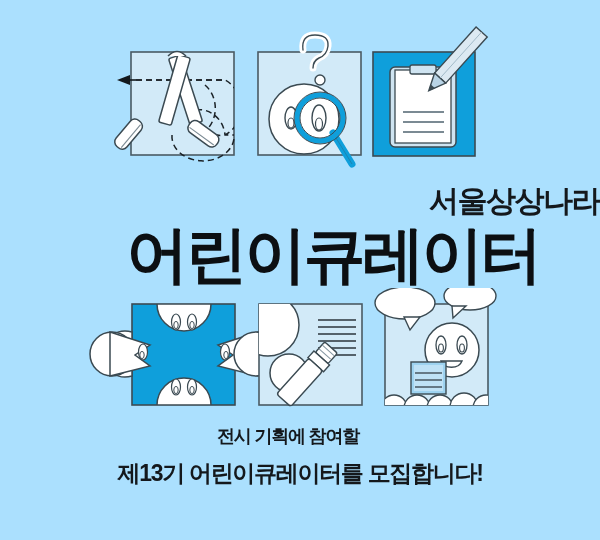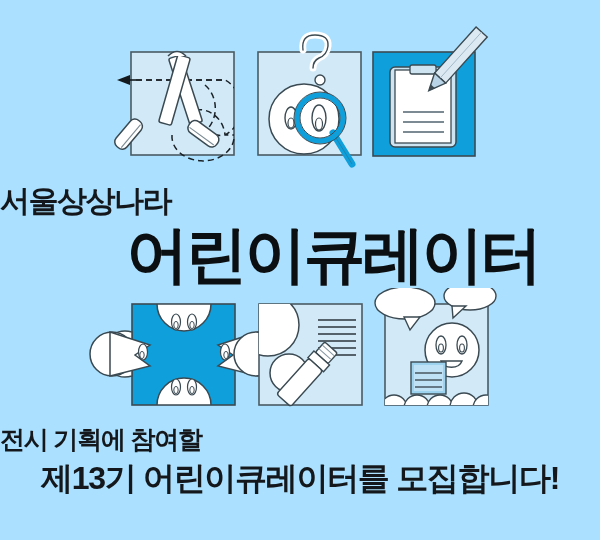--- a/index.html
+++ b/index.html
@@ -19,53 +19,53 @@
     position:absolute;
     left:0;width:600px;
     height:140px;
   }
   #row-top{top:22px;}
   #row-bottom{top:288px;}
 
   .brand-line{
     position:absolute;
     top:186px;left:0;width:600px;
-    text-align:left;
+    text-align:right;
     font-size:30px;
     font-weight:bold;
     letter-spacing:-1.5px;
     color:#14181c;
     line-height:1;
   }
   .main-title{
     position:absolute;
     top:224px;left:0;width:600px;
     text-align:center;
     font-size:62px;
     font-weight:bold;
     letter-spacing:-3px;
     color:#0c0f12;
     line-height:1;
     margin-left:33px;
   }
   .sub-line-1{
     position:absolute;
     top:427px;left:0;width:576px;
-    text-align:left;
-    font-size:25px;
+    text-align:center;
+    font-size:18px;
     font-weight:bold;
     letter-spacing:-1.2px;
     color:#14181c;
     line-height:1;
   }
   .sub-line-2{
     position:absolute;
     top:462px;left:0;width:600px;
     text-align:center;
-    font-size:32px;
+    font-size:23px;
     letter-spacing:-1.3px;
     color:#14181c;
     line-height:1;
     white-space:nowrap;
   }
   .sub-line-2 .strong{font-weight:bold;}
   .sub-line-2 .reg{font-weight:bold;}
   svg{display:block;}
 </style>
 </head>

